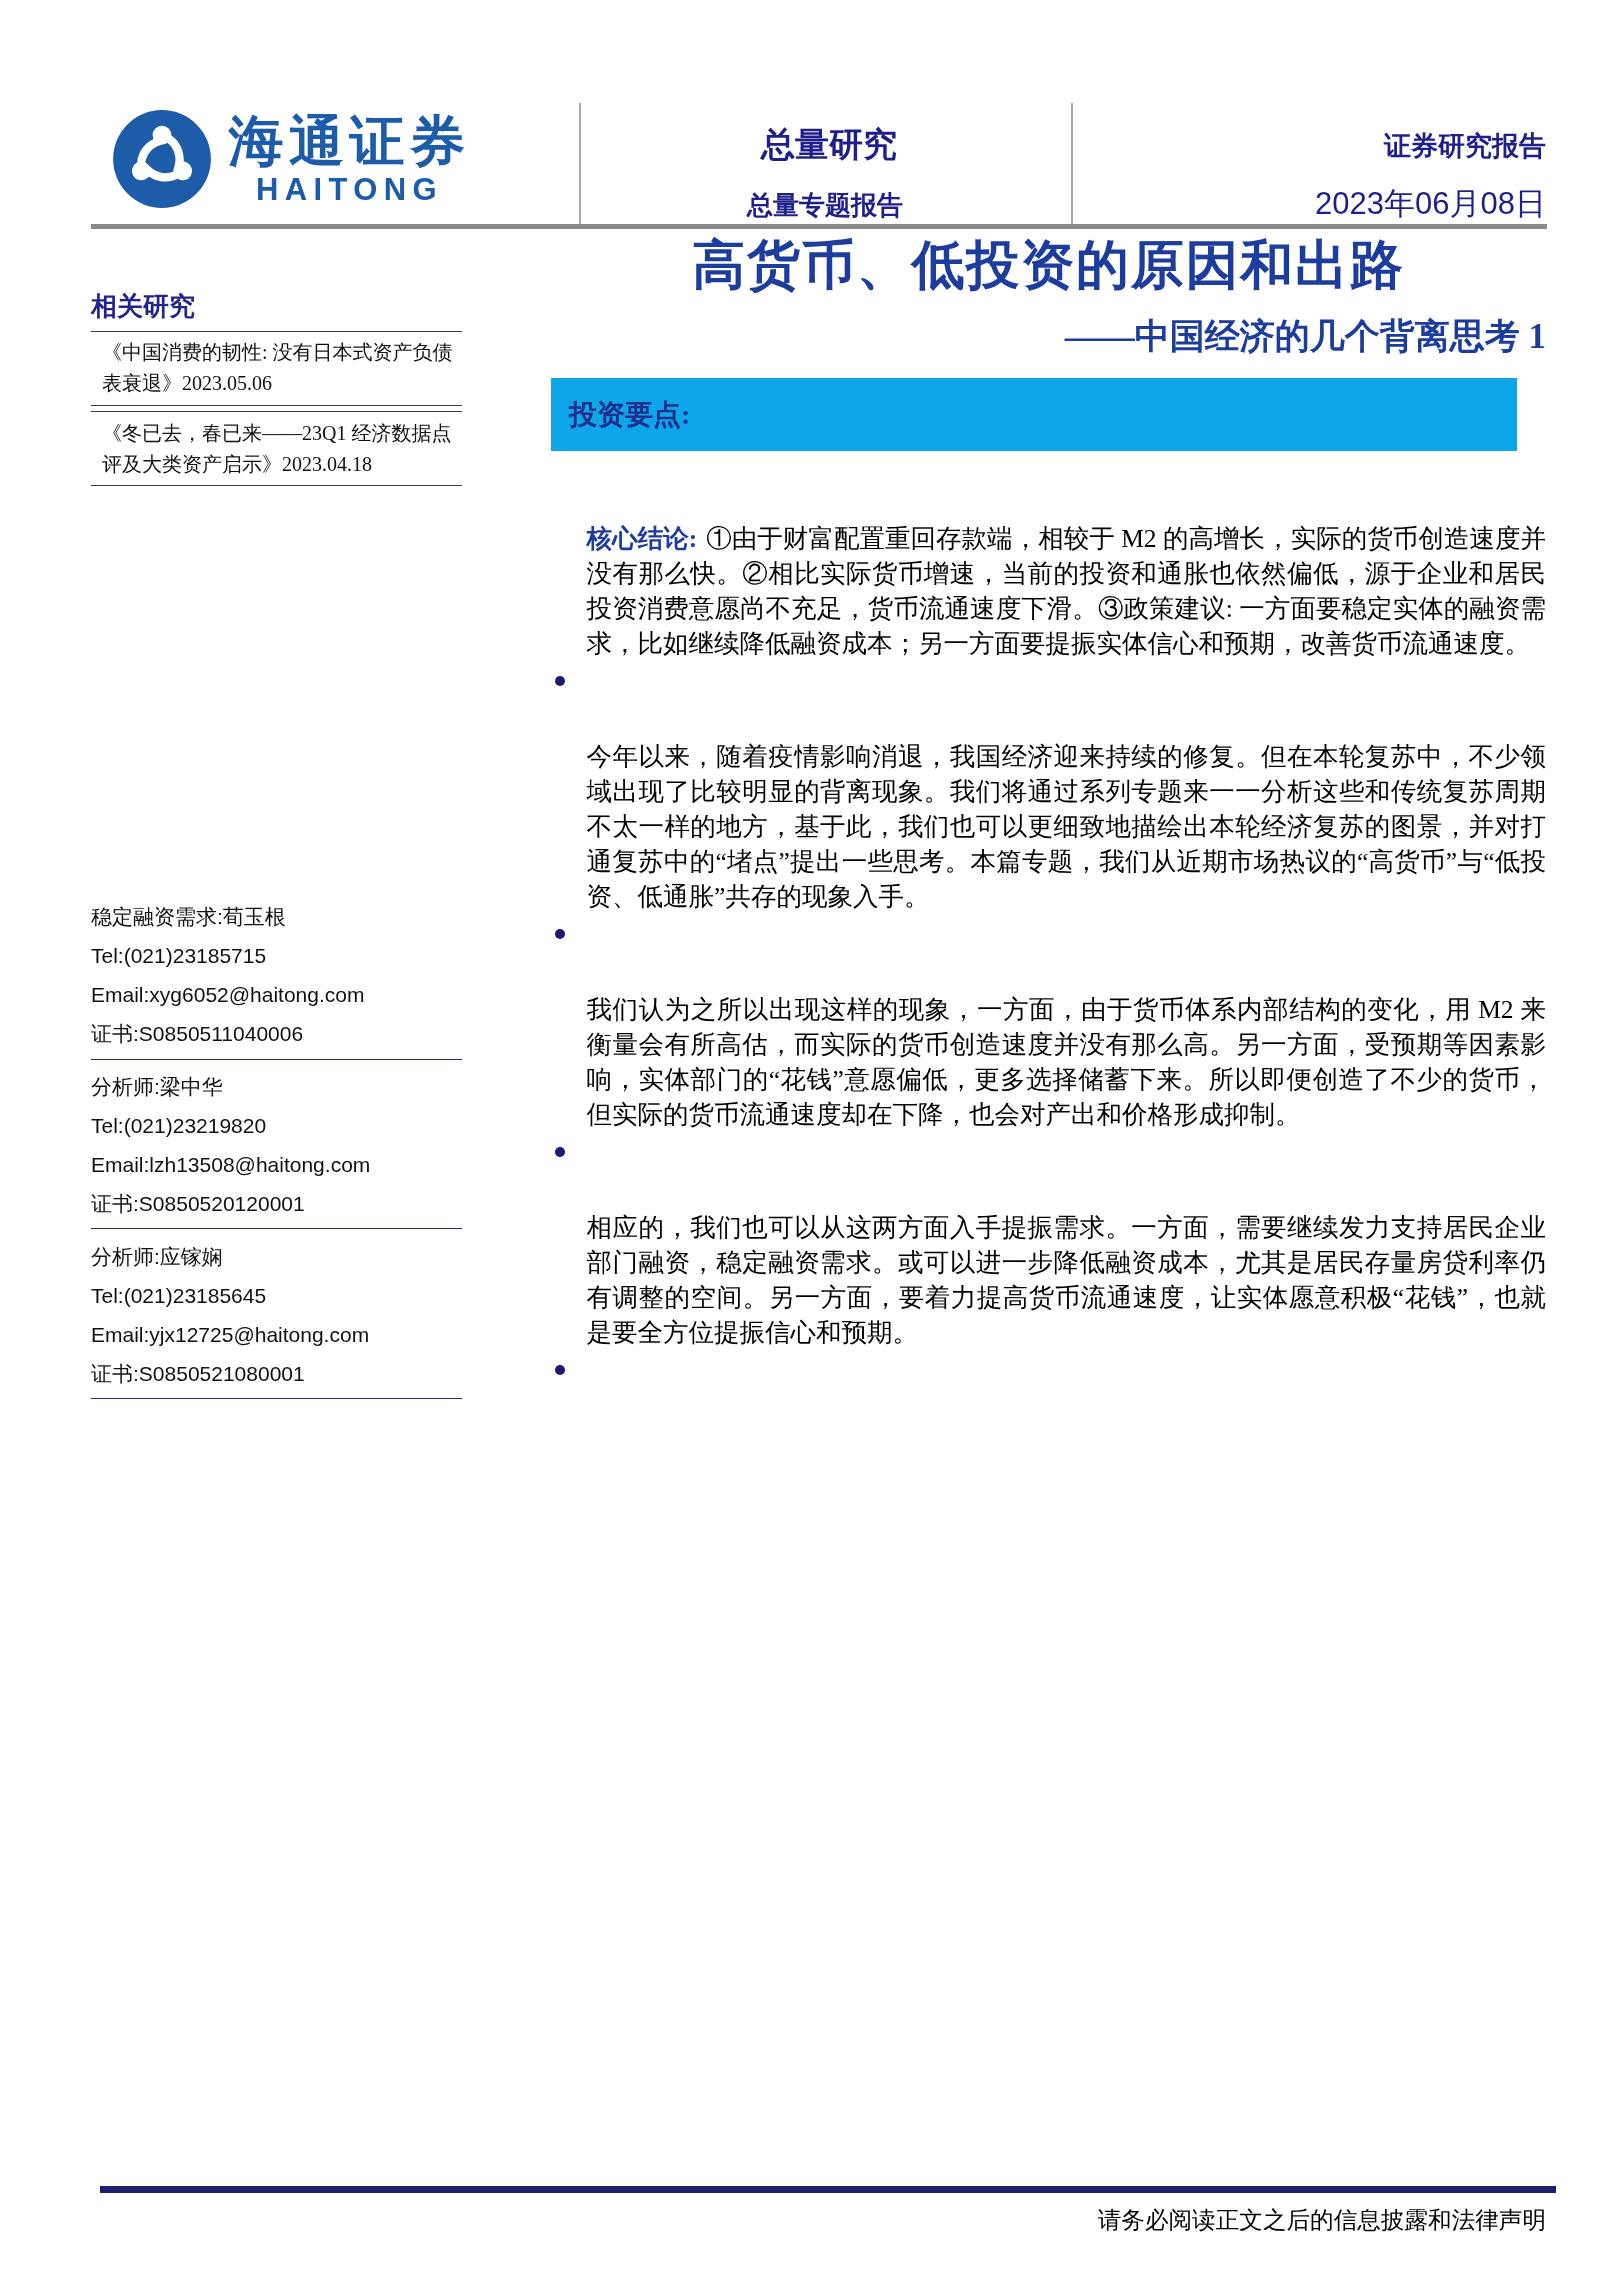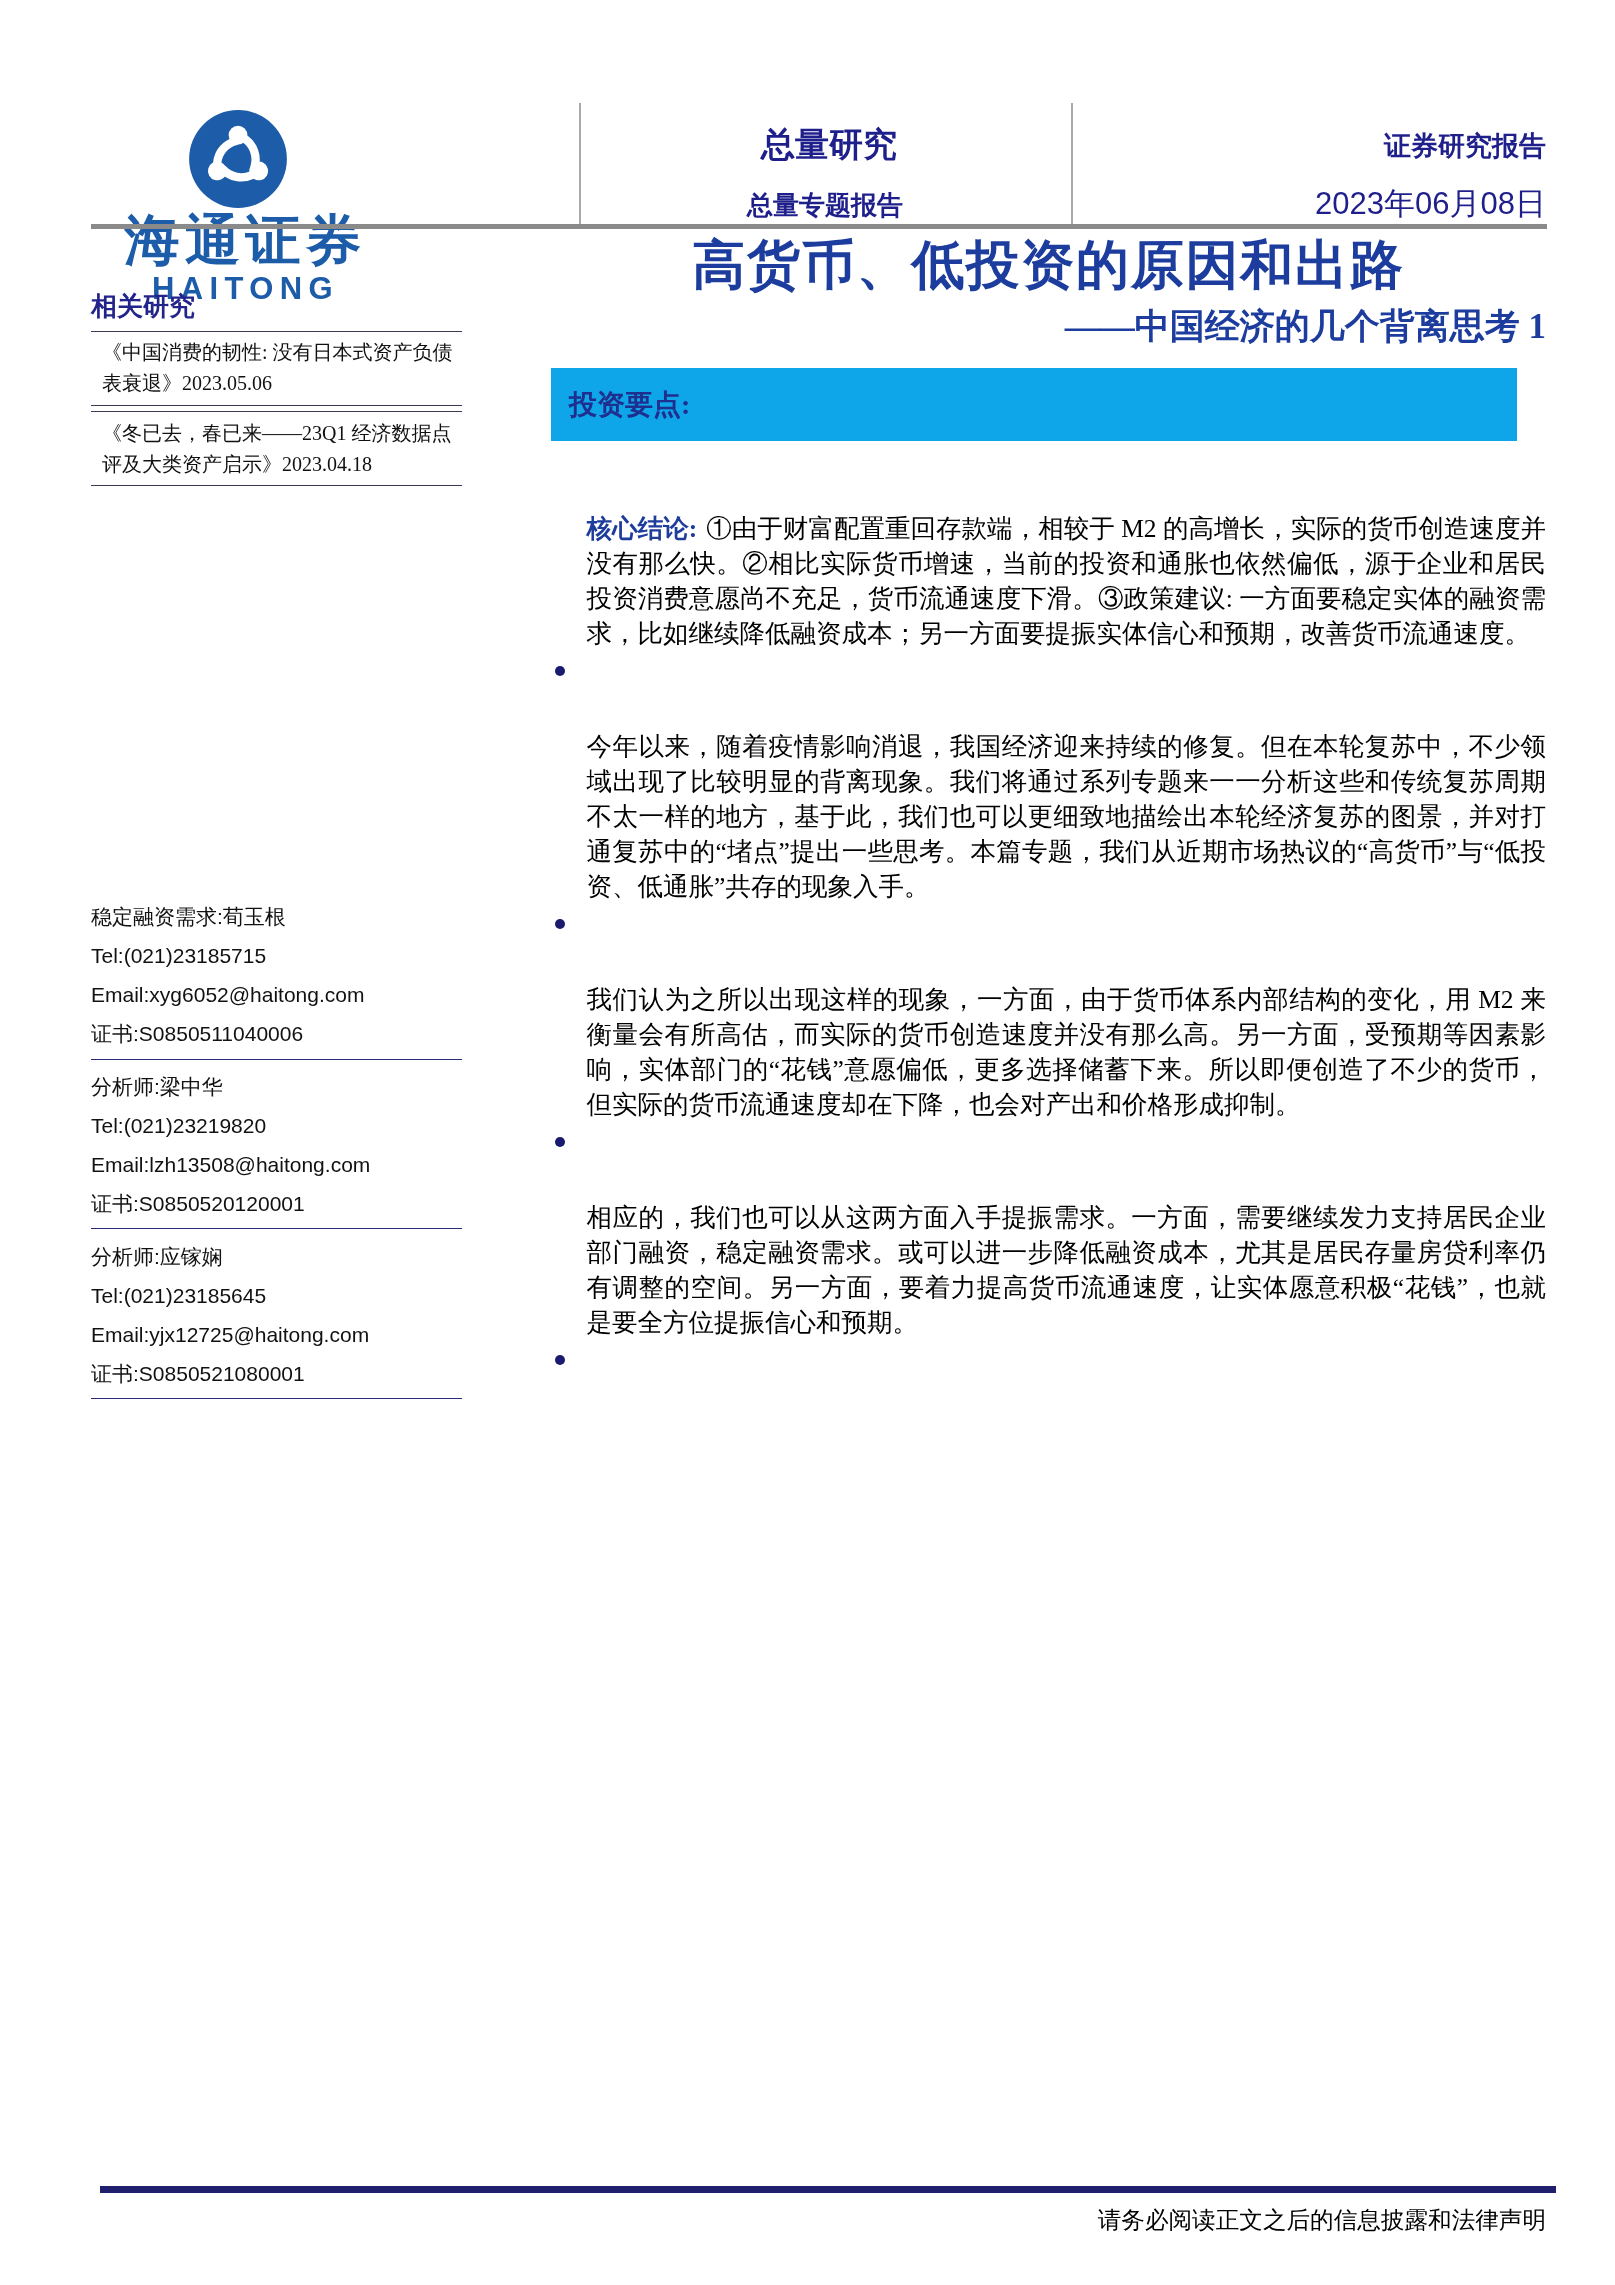--- a/index.html
+++ b/index.html
@@ -1,20 +1,20 @@
 <!DOCTYPE html>
 <html style="font-size:14.5px"><head>
 <meta charset="utf-8">
 <style>
   html,body{margin:0;padding:0;background:#ffffff;}
   .page{position:relative;width:1616px;height:2286px;background:#ffffff;overflow:hidden;
         font-family:"Liberation Serif", serif;color:#000;}
 
   
-  .logo-block{position:absolute;left:110px;top:107px;display:flex;align-items:center;flex-direction:column;}
+  .logo-block{position:absolute;left:110px;top:107px;display:flex;align-items:center;}
   .logo-mark{width:104px;height:104px;display:block;}
   .logo-text{margin-left:14.5px;display:flex;flex-direction:column;align-items:center;}
   .logo-cn{font-size:55px;font-weight:bold;color:#1c5ca8;letter-spacing:5.5px;line-height:60px;}
   .logo-en{font-size:31px;font-weight:bold;color:#1c5ca8;letter-spacing:6.4px;
            font-family:"Liberation Sans", sans-serif;line-height:35px;}
 
   .vrule{position:absolute;top:103px;height:121px;width:1.8px;background:#a9a9a9;}
   .vrule1{left:579px;}
   .vrule2{left:1071px;}
 
@@ -34,21 +34,21 @@
   .sb-title{font-size:26px;font-weight:bold;color:#23238c;line-height:36px;}
   .sidebar hr{border:none;border-top:1.8px solid #3a3a55;margin:5.5px 0;}
   .sb-item{font-size:20px;line-height:31px;color:#111;padding-left:11px;margin:3.6px 0;}
   .analysts{margin-top:411px;}
   .an-line{font-size:21px;line-height:39px;color:#111;font-family:"Liberation Sans", sans-serif;}
   .analysts hr{border:none;border-top:1.8px solid #2b2b7e;margin:5.5px 0 7.3px 0;}
 
   
   .main{position:absolute;left:551px;top:235px;width:995px;}
   .title{font-size:53px;font-weight:bold;color:#1d3d9e;text-align:center;line-height:60px;letter-spacing:1.8px;}
-  .subtitle{font-size:35px;font-weight:bold;color:#1d3d9e;text-align:right;line-height:42px;margin-top:11px;}
+  .subtitle{font-size:35px;font-weight:bold;color:#1d3d9e;text-align:right;line-height:42px;margin-top:21px;}
   .kp-bar{margin-top:20px;width:966px;height:73px;background:#0ea5e9;display:flex;align-items:center;}
   .kp-label{font-size:28px;font-weight:bold;color:#1f2f8f;padding-left:18px;}
   .bullets{margin-top:44px;list-style:none;padding:0;}
   .bullet{display:flex;margin-bottom:27px;align-items:flex-end;}
   .dot{flex:none;width:10px;height:10px;border-radius:50%;background:#1a1a6e;margin:13.6px 22px 0 3.6px;}
   .btext{font-size:25.5px;line-height:35px;text-align:justify;color:#000;}
   .lead{color:#1e3c9b;font-weight:bold;margin-right:9px;}
 
   
   .footer-rule{position:absolute;left:100px;top:2186px;width:1456px;height:7.3px;background:#1f1f6e;}

